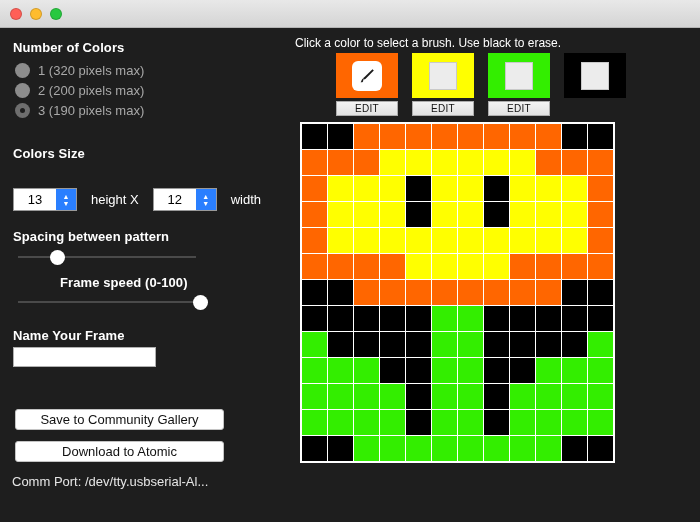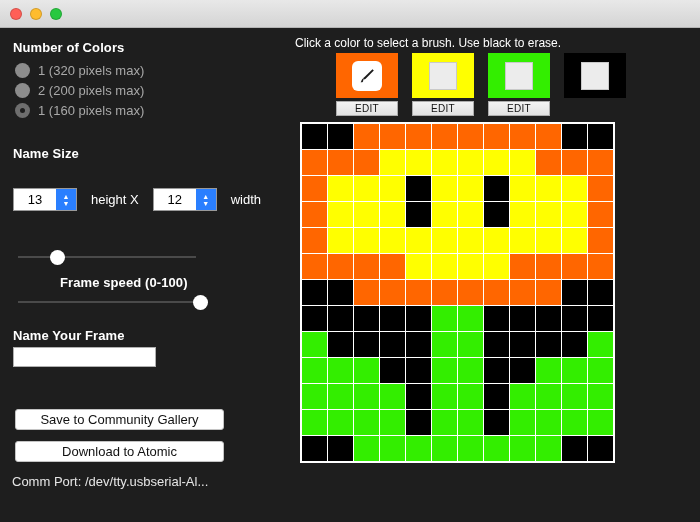--- a/index.html
+++ b/index.html
@@ -195,45 +195,46 @@
         <div class="radio-row">
           <div class="radio-mark"></div>
           <span class="radio-label">1 (320 pixels max)</span>
         </div>
         <div class="radio-row">
           <div class="radio-mark"></div>
           <span class="radio-label">2 (200 pixels max)</span>
         </div>
         <div class="radio-row checked">
           <div class="radio-mark"></div>
-          <span class="radio-label">1 (160 pixels max)</span>
+          <span class="radio-label">3 (190 pixels max)</span>
         </div>
       </div>
 
-    <div class="section-title" id="imgsize-title">Name Size</div>
+    <div class="section-title" id="imgsize-title">Colors Size</div>
 
     <div id="imgsize-row">
       <div class="spinner">
         <div class="spin-val">13</div>
         <div class="spin-btns">
           <span>▲</span>
           <span>▼</span>
         </div>
       </div>
       <span class="inline-label">height X</span>
       <div class="spinner">
         <div class="spin-val">12</div>
         <div class="spin-btns">
           <span>▲</span>
           <span>▼</span>
         </div>
       </div>
       <span class="inline-label">width</span>
     </div>
 
+    <div class="section-title" id="spacing-title">Spacing between pattern</div>
     <div class="slider" id="spacing-slider">
       <div class="slider-track"></div>
       <div class="slider-thumb" style="left: calc(22% - 7px);"></div>
     </div>
 
     <div class="section-title" id="speed-title">Frame speed (0-100)</div>
     <div class="slider" id="speed-slider">
       <div class="slider-track"></div>
       <div class="slider-thumb" style="left: calc(96% - 7px);"></div>
     </div>

